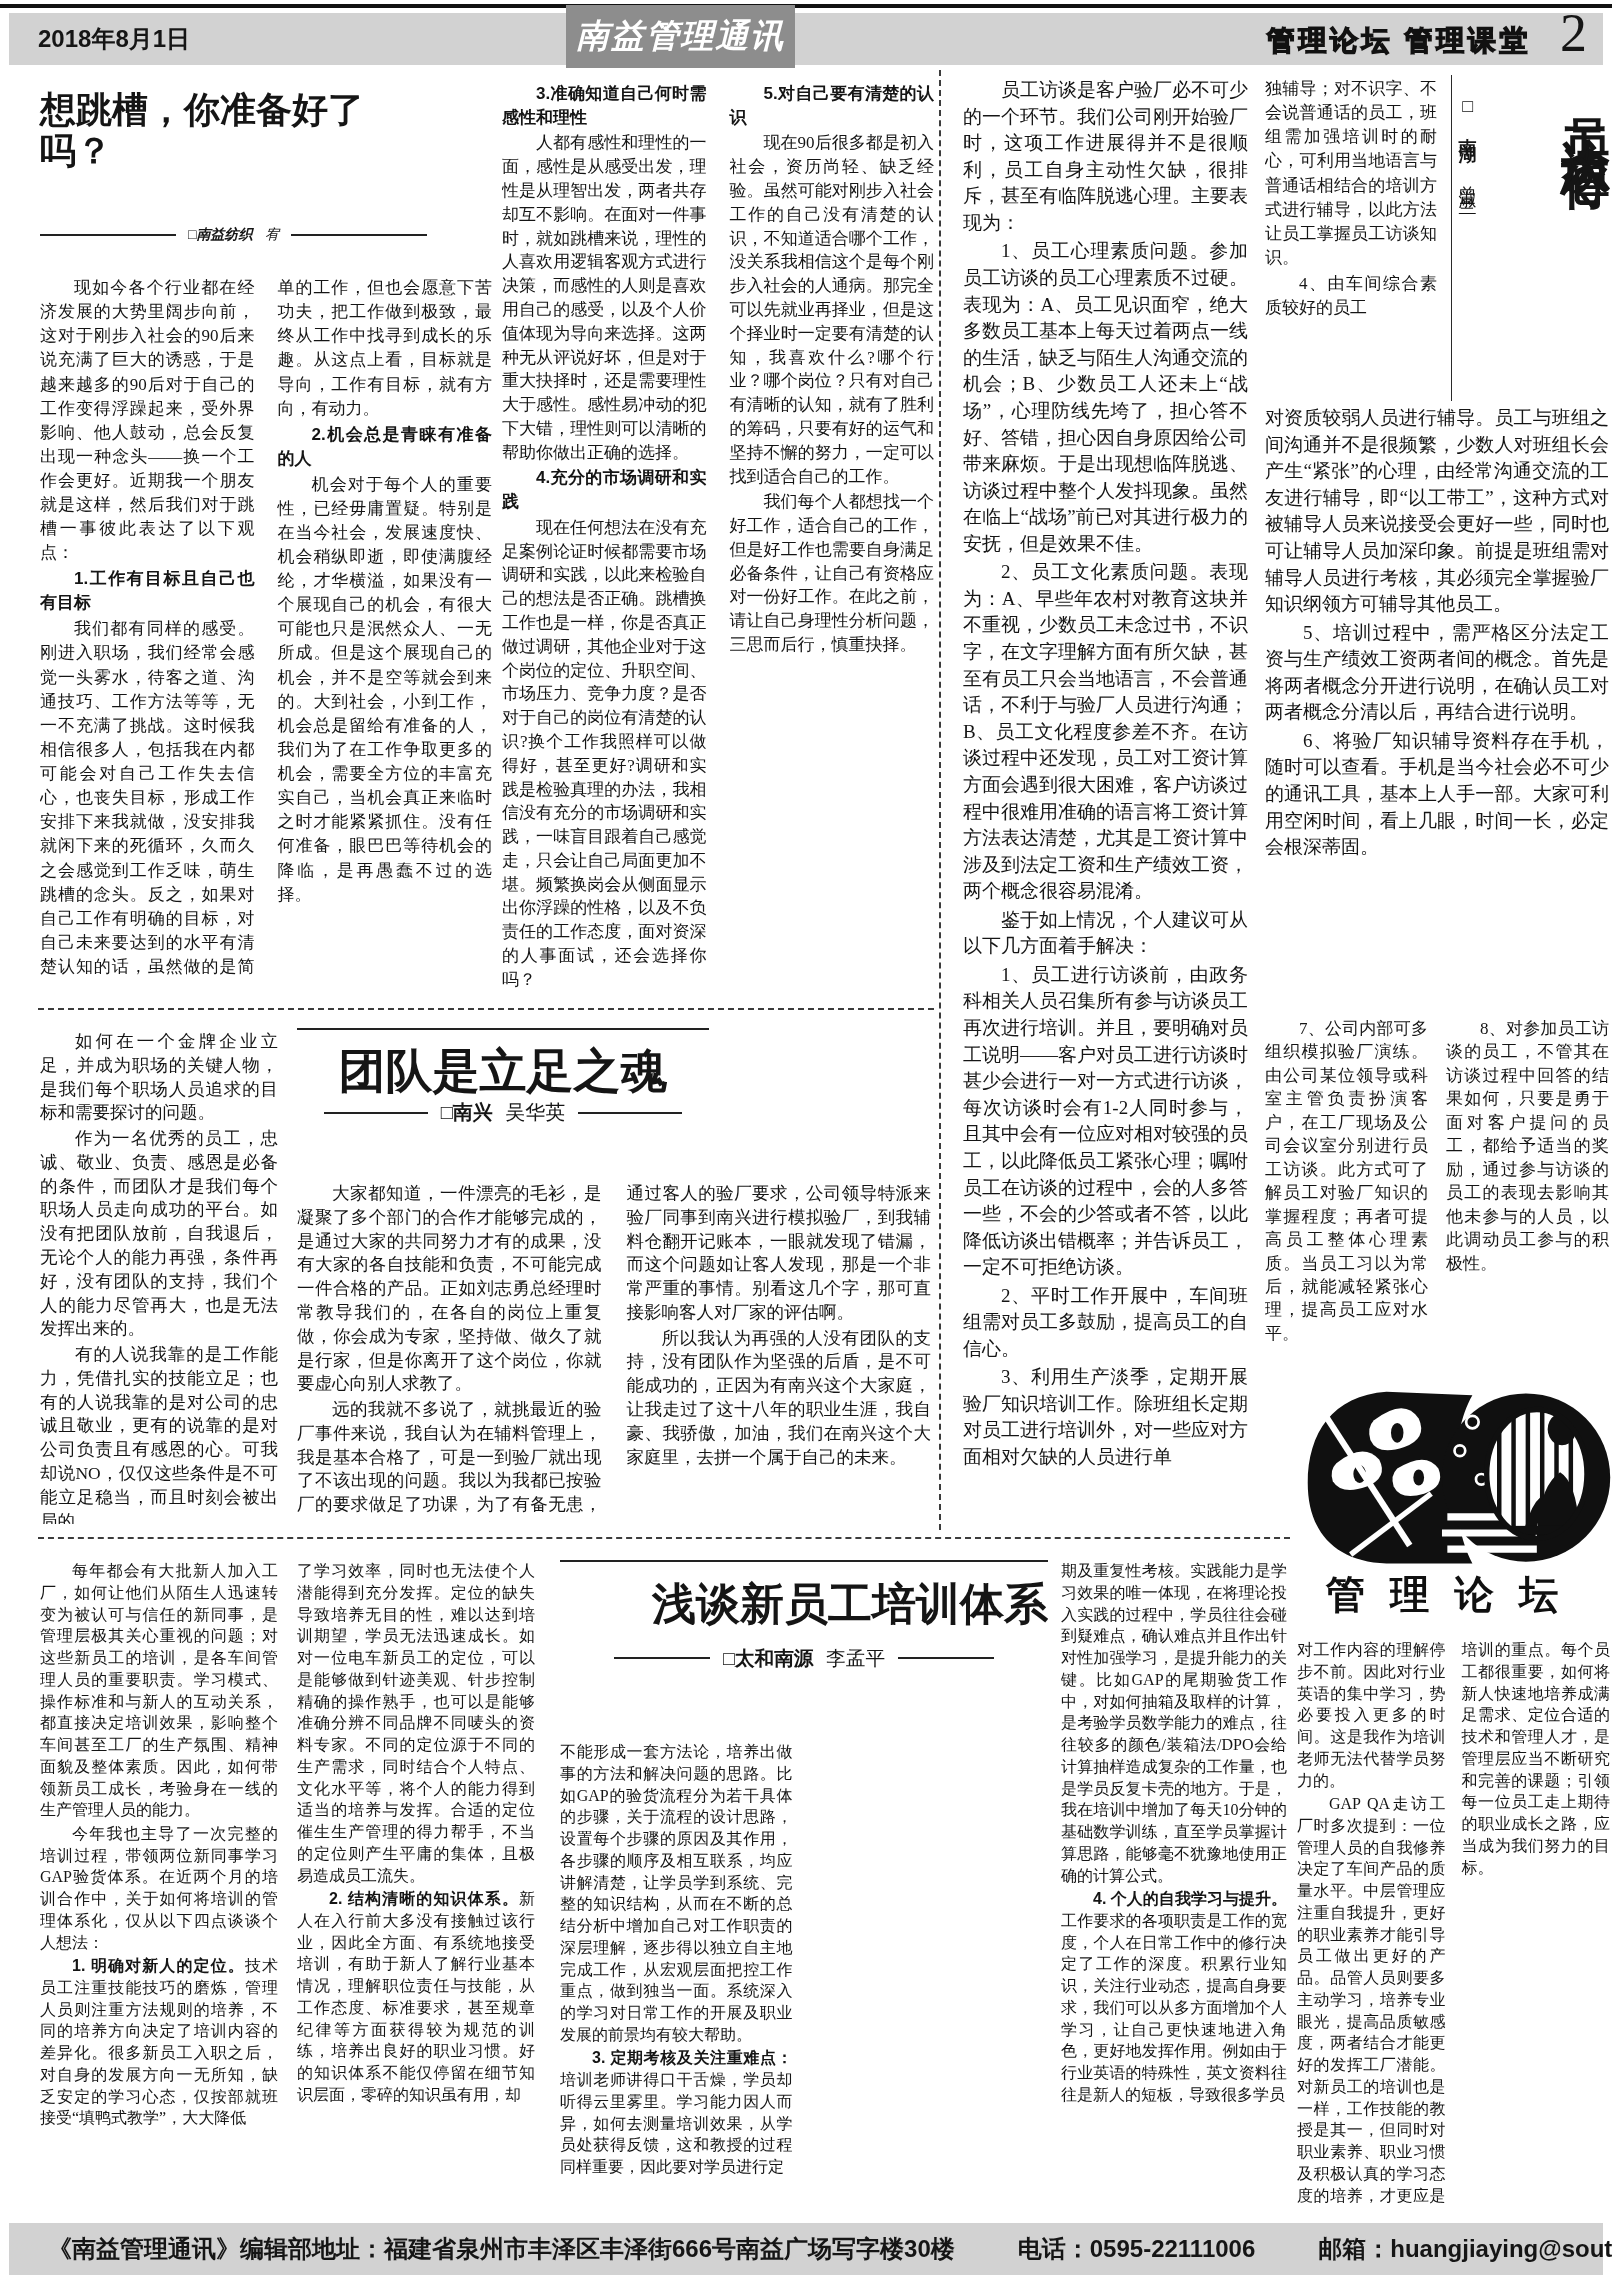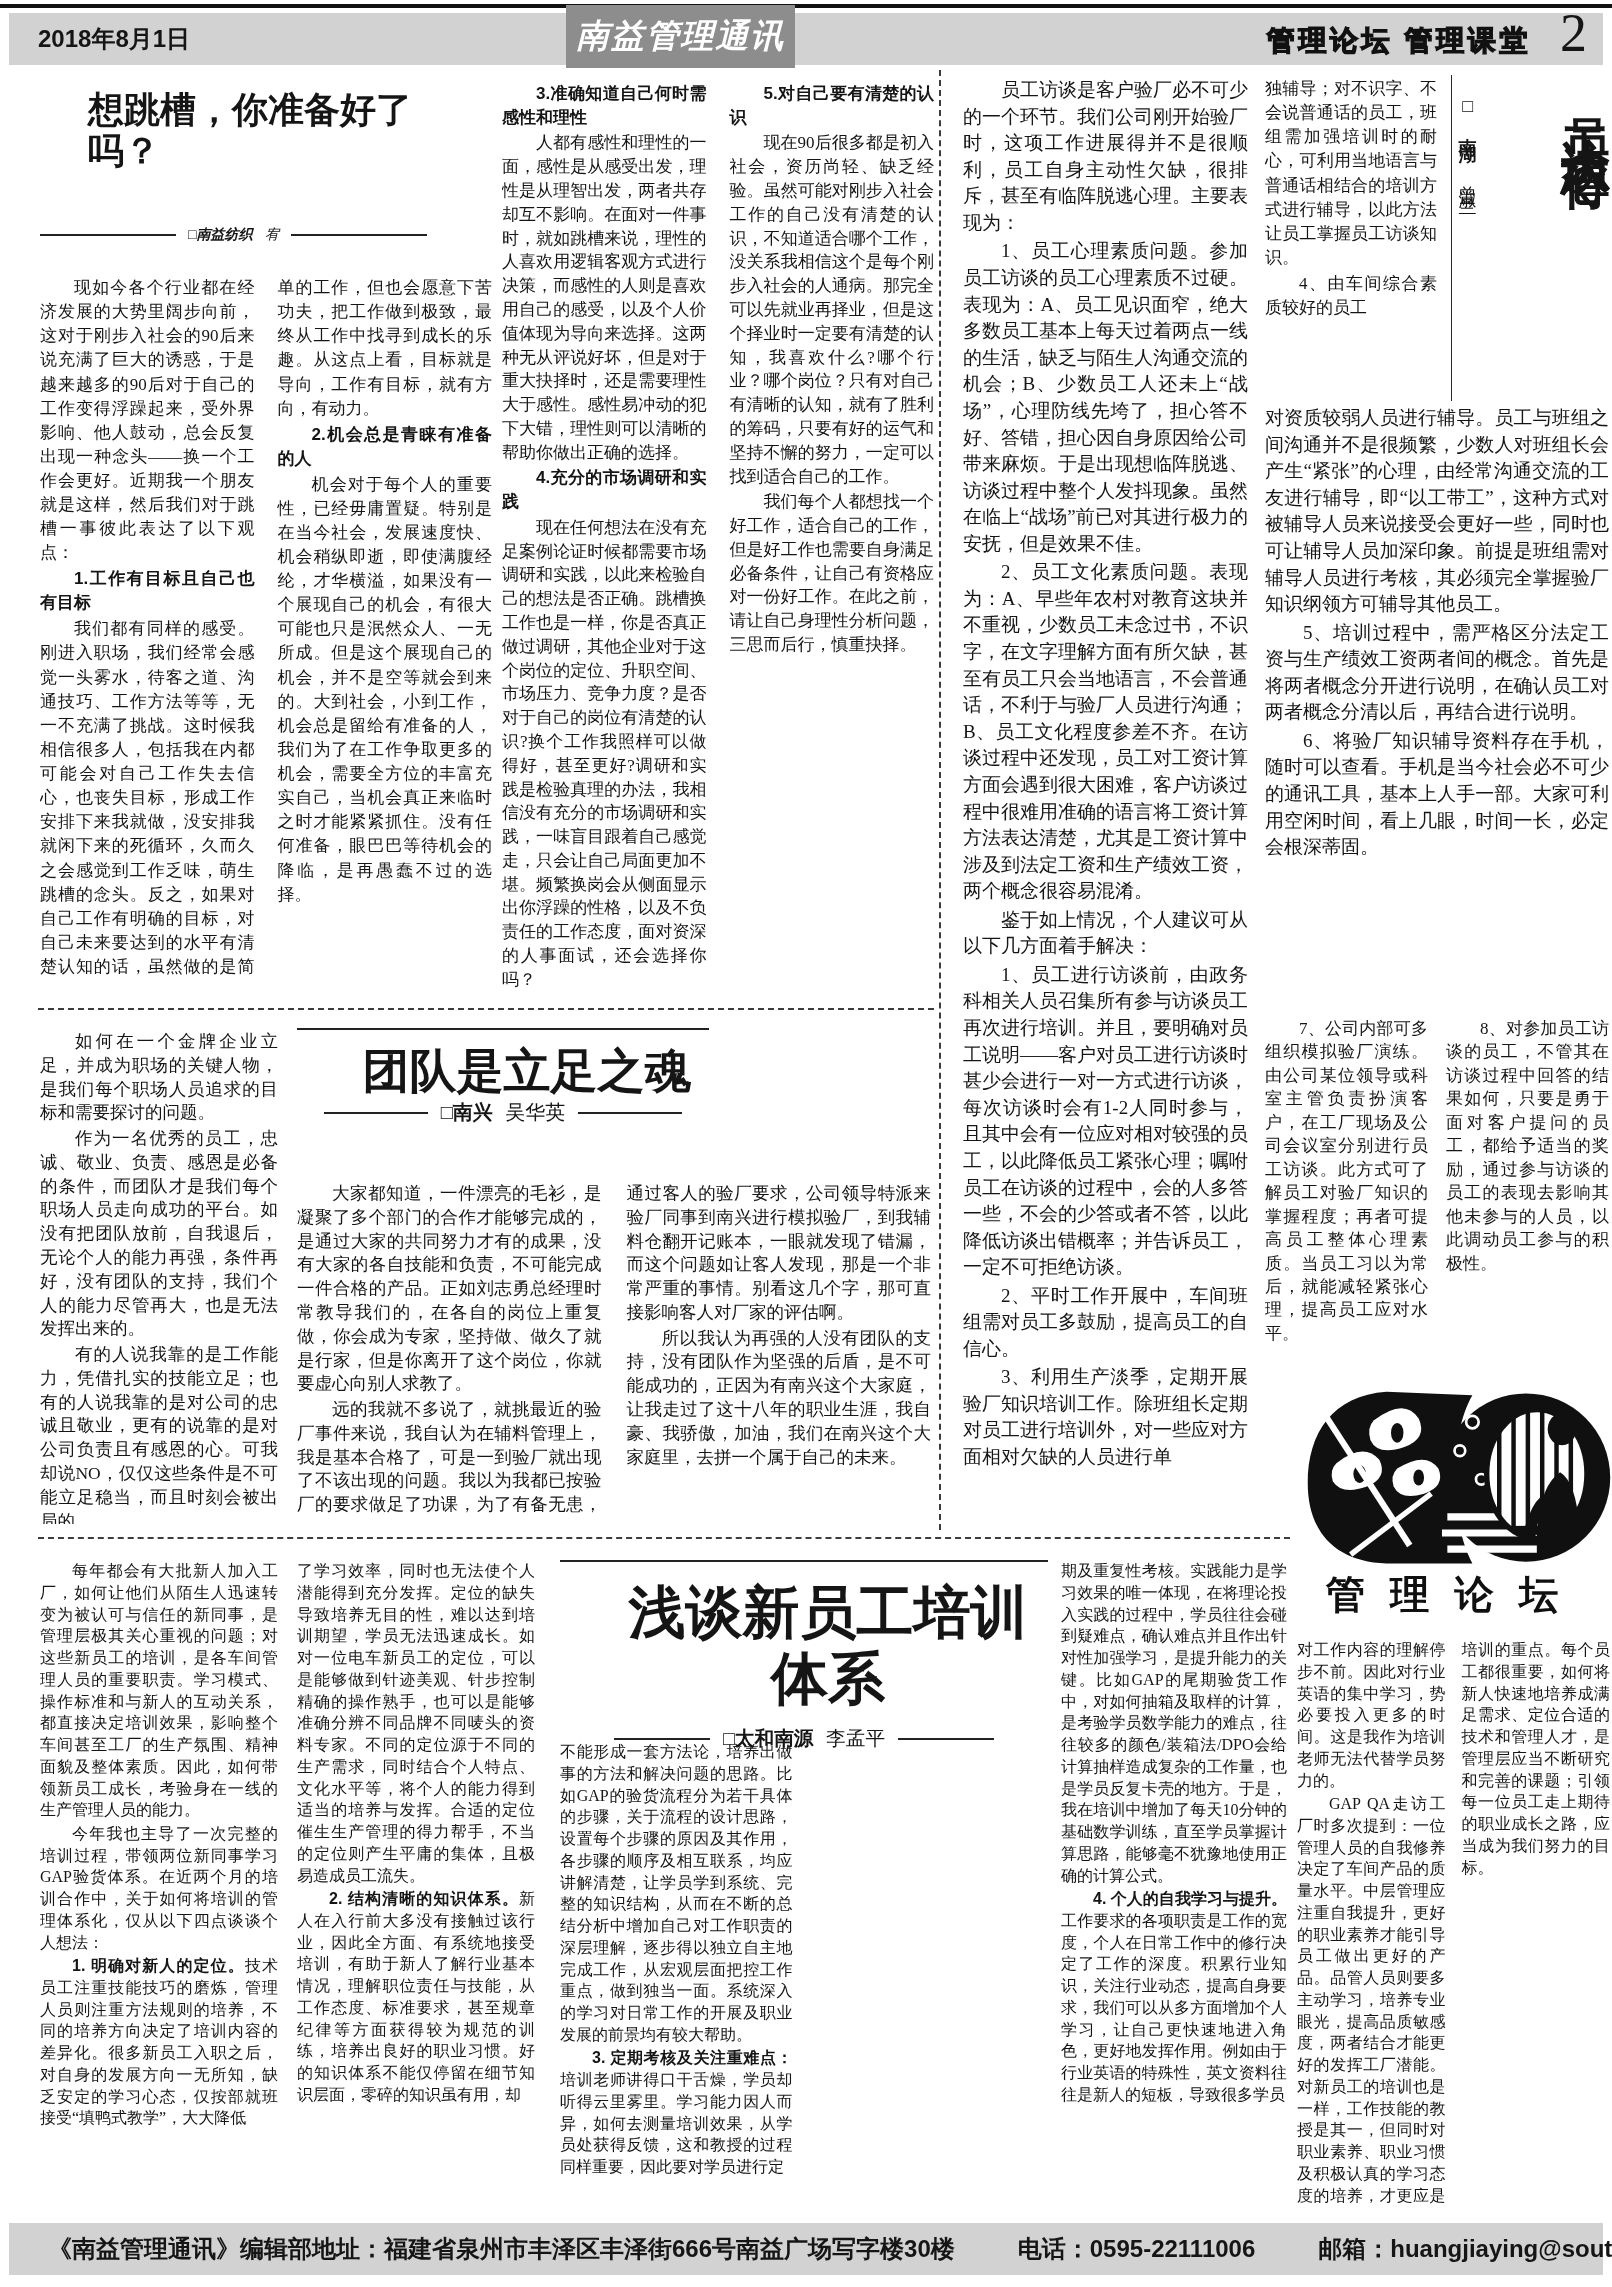--- a/index.html
+++ b/index.html
@@ -20,21 +20,21 @@
     letter-spacing:3.6px;color:#c2410c;-webkit-text-stroke:1.3px #111;text-stroke:1.3px #111;}
   .pageno{right:25px;top:1.8px;font-size:54px;font-family:"Liberation Serif",serif;}
   
   .flow{overflow:hidden;text-align:justify;text-justify:inter-ideograph;}
   .flow p{margin:0 0 1.8px 0;text-indent:2em;}
   .flow p.fl-h{font-family:"Liberation Sans",sans-serif;font-weight:700;}
   .flow p.fl-cont{text-indent:0;}
   .flow b{font-family:"Liberation Sans",sans-serif;font-weight:700;}
   .cols2{column-count:2;column-fill:auto;}
   
-  .a-title{font-weight:800;line-height:1.15;margin-left:48px;}
+  .a-title{font-weight:800;line-height:1.15;}
   .byline{display:flex;align-items:center;gap:12.5px;}
   .byline .rule{flex:1;height:1.8px;background:#222;}
   .by-org{font-family:"Liberation Sans",sans-serif;font-weight:700;}
   .by-name{font-weight:400;}
   
   .hdash{border-top:2.7px dashed #3c3c3c;height:0;}
   .vdash{border-left:2.7px dashed #3c3c3c;width:0;}
   
   .iv-titlebox{display:flex;flex-direction:row;align-items:stretch;justify-content:space-between;
     border-left:1.8px solid #2a2a2a;border-right:1.8px solid #2a2a2a;padding:5.4px 3.6px;}
@@ -184,21 +184,21 @@
 <div class="abs flow" style="left:40px;top:1560px;width:238px;height:647px;font-size:16px;line-height:1.36;">
     <p class="fl-p">每年都会有大批新人加入工厂，如何让他们从陌生人迅速转变为被认可与信任的新同事，是管理层极其关心重视的问题；对这些新员工的培训，是各车间管理人员的重要职责。学习模式、操作标准和与新人的互动关系，都直接决定培训效果，影响整个车间甚至工厂的生产氛围、精神面貌及整体素质。因此，如何带领新员工成长，考验身在一线的生产管理人员的能力。</p>
     <p class="fl-p">今年我也主导了一次完整的培训过程，带领两位新同事学习GAP验货体系。在近两个月的培训合作中，关于如何将培训的管理体系化，仅从以下四点谈谈个人想法：</p>
     <p class="fl-p"><b>1. 明确对新人的定位。</b>技术员工注重技能技巧的磨炼，管理人员则注重方法规则的培养，不同的培养方向决定了培训内容的差异化。很多新员工入职之后，对自身的发展方向一无所知，缺乏安定的学习心态，仅按部就班接受“填鸭式教学”，大大降低</p>
   </div>
 <div class="abs flow" style="left:297px;top:1560px;width:238px;height:647px;font-size:16px;line-height:1.36;">
     <p class="fl-cont">了学习效率，同时也无法使个人潜能得到充分发挥。定位的缺失导致培养无目的性，难以达到培训期望，学员无法迅速成长。如对一位电车新员工的定位，可以是能够做到针迹美观、针步控制精确的操作熟手，也可以是能够准确分辨不同品牌不同唛头的资料专家。不同的定位源于不同的生产需求，同时结合个人特点、文化水平等，将个人的能力得到适当的培养与发挥。合适的定位催生生产管理的得力帮手，不当的定位则产生平庸的集体，且极易造成员工流失。</p>
     <p class="fl-p"><b>2. 结构清晰的知识体系。</b>新人在入行前大多没有接触过该行业，因此全方面、有系统地接受培训，有助于新人了解行业基本情况，理解职位责任与技能，从工作态度、标准要求，甚至规章纪律等方面获得较为规范的训练，培养出良好的职业习惯。好的知识体系不能仅停留在细节知识层面，零碎的知识虽有用，却</p>
   </div>
 <div class="abs block-titlebox" style="left:560px;top:1560px;width:488px;padding-top:18px;">
-  <div class="a-title" style="font-size:57px;">浅谈新员工培训体系</div>
+  <div class="a-title" style="font-size:44px;text-align:right;">浅谈新员工培训体系</div>
   <div class="byline" style="font-size:19.7px;margin-top:14.3px;padding:0 54px;">
     <span class="rule"></span>
     <span class="by-org">□太和南源</span>
     <span class="by-name">李孟平</span>
     <span class="rule"></span>
   </div>
 </div>
 <div class="abs flow cols2" style="left:560px;top:1741px;width:488px;height:466px;column-gap:23px;font-size:16px;line-height:1.36;">
     <p class="fl-cont">不能形成一套方法论，培养出做事的方法和解决问题的思路。比如GAP的验货流程分为若干具体的步骤，关于流程的设计思路，设置每个步骤的原因及其作用，各步骤的顺序及相互联系，均应讲解清楚，让学员学到系统、完整的知识结构，从而在不断的总结分析中增加自己对工作职责的深层理解，逐步得以独立自主地完成工作，从宏观层面把控工作重点，做到独当一面。系统深入的学习对日常工作的开展及职业发展的前景均有较大帮助。</p>
     <p class="fl-p"><b>3. 定期考核及关注重难点：</b>培训老师讲得口干舌燥，学员却听得云里雾里。学习能力因人而异，如何去测量培训效果，从学员处获得反馈，这和教授的过程同样重要，因此要对学员进行定</p>

